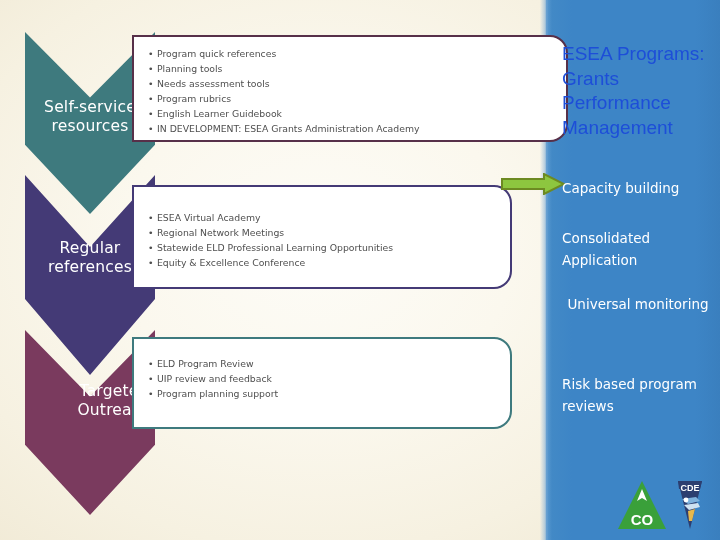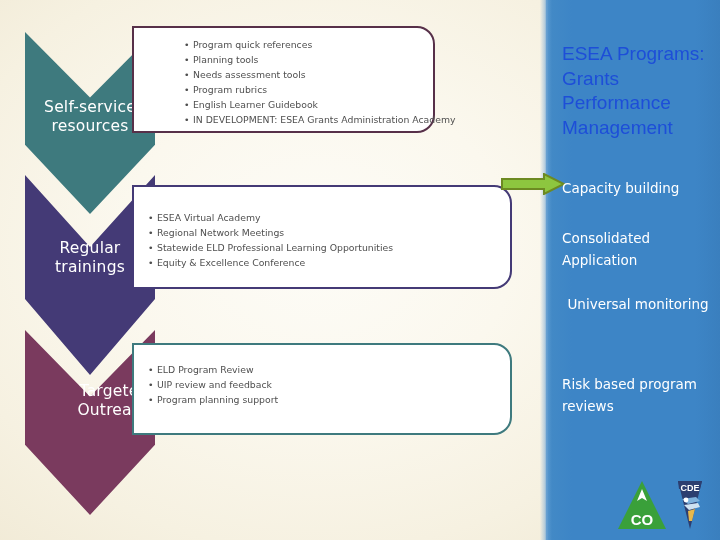--- a/index.html
+++ b/index.html
@@ -72,21 +72,21 @@
     position: absolute;
     background: #ffffff;
     box-sizing: border-box;
     border-style: solid;
     border-width: 2px;
     border-top-left-radius: 0;
     border-bottom-left-radius: 0;
     border-top-right-radius: 18px;
     border-bottom-right-radius: 18px;
   }
-  #box1 { left: 132px; top: 26px;  width: 303px; height: 107px; border-color: #573049; border-left-color: #573049; padding-left: 36px; }
+  #box1 { left: 132px; top: 35px;  width: 436px; height: 107px; border-color: #573049; border-left-color: #573049; }
   #box2 { left: 132px; top: 185px; width: 380px; height: 104px; border-color: #443a76; }
   #box3 { left: 132px; top: 337px; width: 380px; height: 92px;  border-color: #3e7a7e; }
   
   .box ul {
     list-style: none;
     margin: 0;
     padding: 9px 0 0 14px;
   }
   .box li {
     font-family: "DejaVu Sans", sans-serif;
@@ -159,21 +159,21 @@
 
   <div class="chev" id="chev1" style="background: rgb(62, 122, 126);"></div>
   <div class="chev-label" id="chev1-label">
     <div>Self-service</div>
     <div>resources</div>
   </div>
 
   <div class="chev" id="chev2" style="background: rgb(68, 58, 118);"></div>
   <div class="chev-label" id="chev2-label">
     <div>Regular</div>
-    <div>trainings</div>
+    <div>references</div>
   </div>
 
   <div class="chev" id="chev3" style="background: rgb(122, 58, 94);"></div>
   <div class="chev-label" id="chev3-label">
     <div>Targeted</div>
     <div>Outreach</div>
   </div>
 
   <div class="box" id="box1" style="border-color: rgb(87, 48, 73);">
     <ul>
@@ -188,21 +188,21 @@
 
   <div class="box" id="box2" style="border-color: rgb(68, 58, 118);">
     <ul>
       <li>ESEA Virtual Academy</li>
       <li>Regional Network Meetings</li>
       <li>Statewide ELD  Professional Learning Opportunities</li>
       <li>Equity &amp; Excellence Conference</li>
     </ul>
   </div>
 
-  <div class="box" id="box3" style="border-color: rgb(62, 122, 126); margin-top: 6px;">
+  <div class="box" id="box3" style="border-color: rgb(62, 122, 126);">
     <ul>
       <li>ELD Program Review</li>
       <li>UIP review and feedback</li>
       <li>Program planning support</li>
     </ul>
   </div>
 
   <svg id="green-arrow" viewBox="0 0 64 22">
     <polygon points="1,6 43,6 43,1 63,11 43,21 43,16 1,16" fill="#8dc63f" stroke="#6d8a22" stroke-width="2" stroke-linejoin="miter"></polygon>
   </svg>

